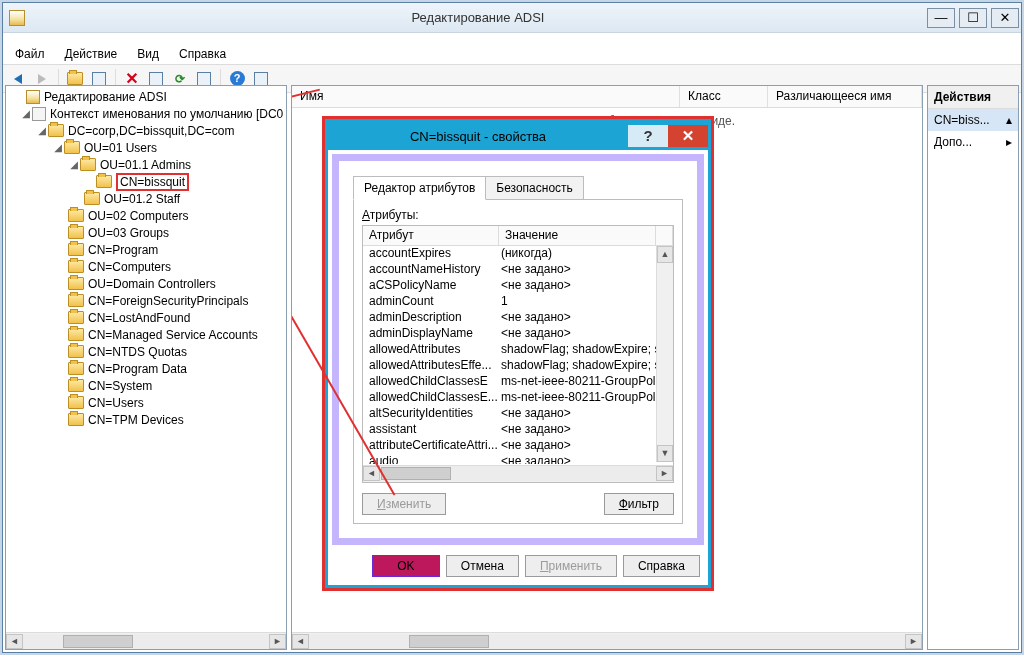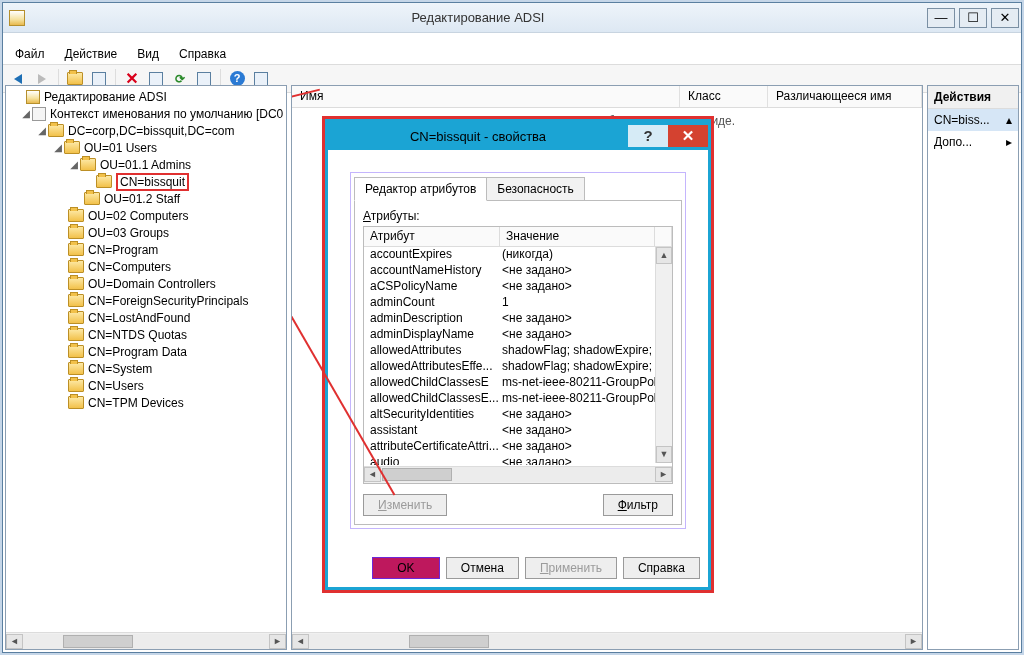--- a/index.html
+++ b/index.html
@@ -46,21 +46,21 @@
 .sb-thumb{position:absolute;height:13px;top:1px;background:#cfcfcf;border:1px solid #b0b0b0;}
 
 
 .dialog-wrap { position:absolute; left:30px; top:8px; width:392px; border:3px solid #e03030;}
 .dialog { border:3px solid #1ba4d4; background:#fff;}
 .dlg-title { height:28px; background:#1ba4d4; display:flex; align-items:center;}
 .dlg-title-text { flex:1; text-align:center; color:#000; font-size:13px;}
 .dlg-tbtn { width:40px; height:22px; margin:3px 0; text-align:center; line-height:22px; font-size:15px; font-weight:bold;}
 .dlg-help { background:#d6ebf6; color:#333;}
 .dlg-close { background:#d44230; color:#fff;}
-.dlg-body { border:1px solid #c4b5fd; margin:22px; padding:3px;}
+.dlg-body { border:7px solid #c4b5fd; margin:4px; padding:14px;}
 .tabs { display:flex;}
 .tab { padding:4px 10px; border:1px solid #bcbcbc; background:#fff; position:relative; top:1px;}
 .tab.active { border-bottom-color:#fff; z-index:2;}
 .tab.inactive { background:#f2f2f2; border-left:none;}
 .tab-panel { border:1px solid #bcbcbc; padding:8px;}
 .attr-label{ margin-bottom:3px;}
 .attr-grid { border:1px solid #bcbcbc; height:258px; overflow:hidden; position:relative;}
 .grid-head { display:flex; background:#fafafa; border-bottom:1px solid #dcdcdc; height:20px;}
 .grid-head div{ padding:2px 6px; border-right:1px solid #dcdcdc;}
 .grid-rows { overflow:hidden; height:218px;}
@@ -198,20 +198,24 @@
         <div class="tree-row" style="padding-left:62px">
             <span class="icon-folder ic"></span>
             <span class="label">CN=ForeignSecurityPrincipals</span>
           </div>
         <div class="tree-row" style="padding-left:62px">
             <span class="icon-folder ic"></span>
             <span class="label">CN=LostAndFound</span>
           </div>
         <div class="tree-row" style="padding-left:62px">
             <span class="icon-folder ic"></span>
+            <span class="label">CN=Managed Service Accounts</span>
+          </div>
+        <div class="tree-row" style="padding-left:62px">
+            <span class="icon-folder ic"></span>
             <span class="label">CN=NTDS Quotas</span>
           </div>
         <div class="tree-row" style="padding-left:62px">
             <span class="icon-folder ic"></span>
             <span class="label">CN=Program Data</span>
           </div>
         <div class="tree-row" style="padding-left:62px">
             <span class="icon-folder ic"></span>
             <span class="label">CN=System</span>
           </div>

